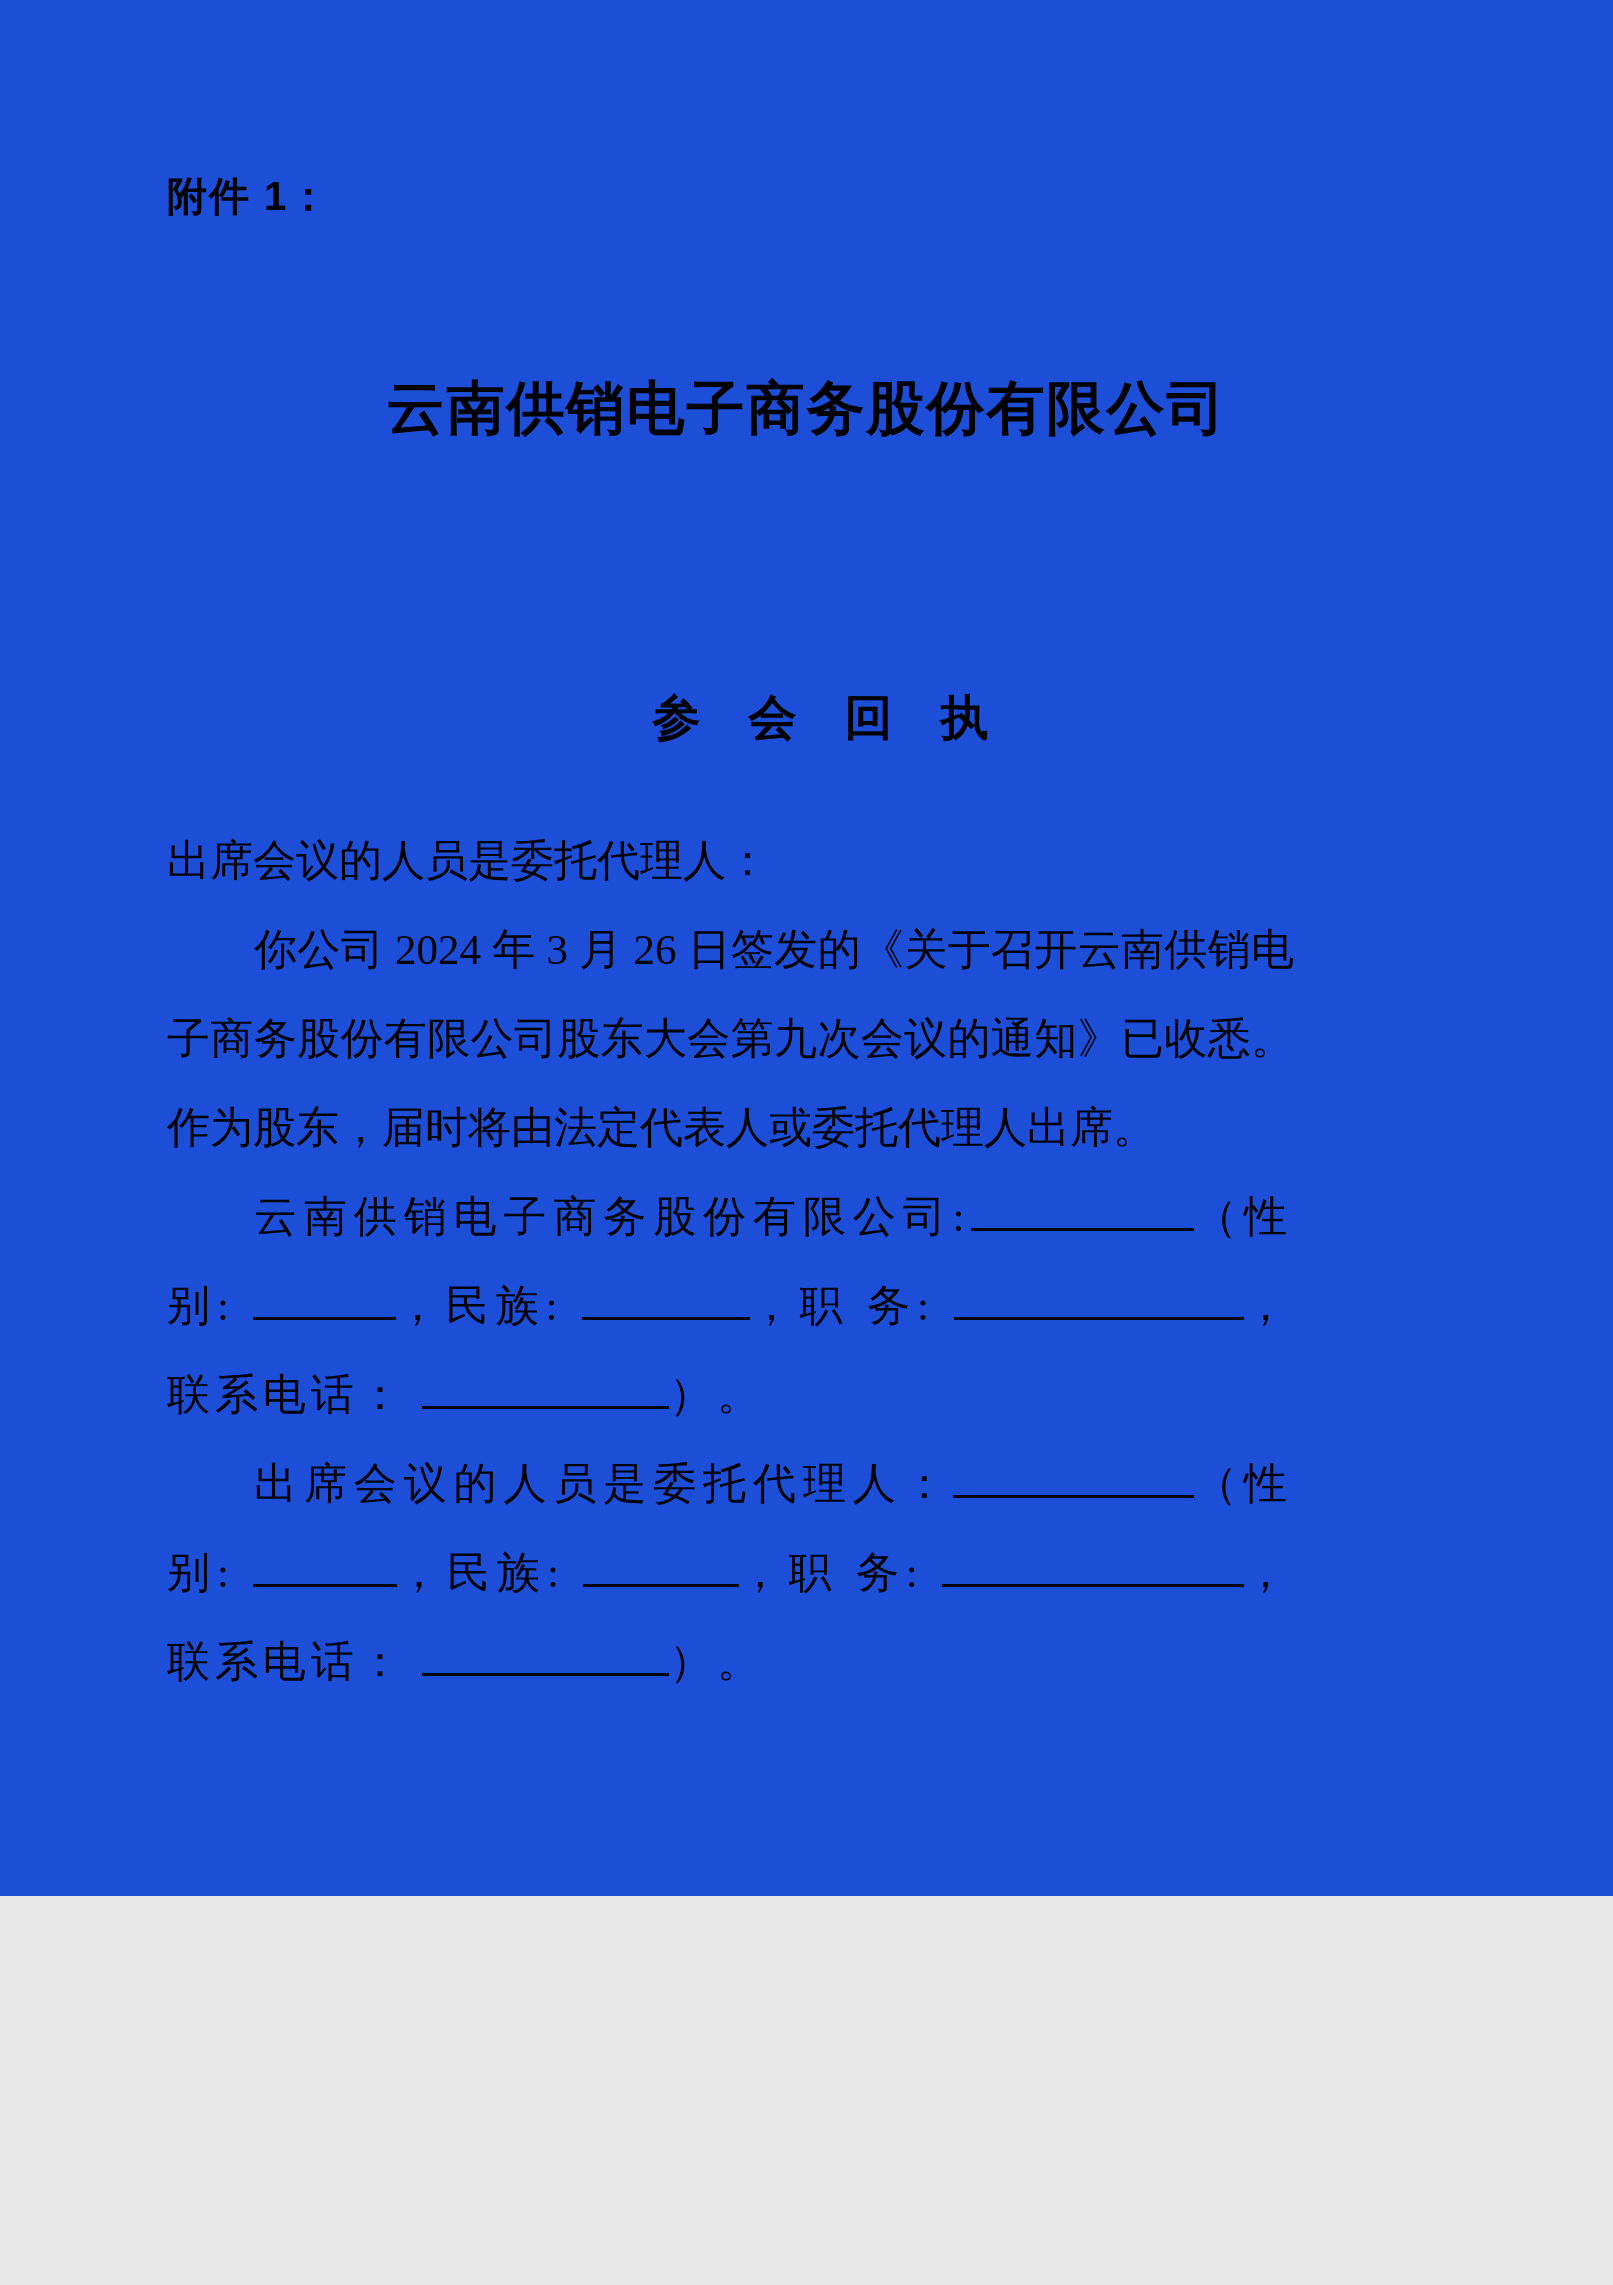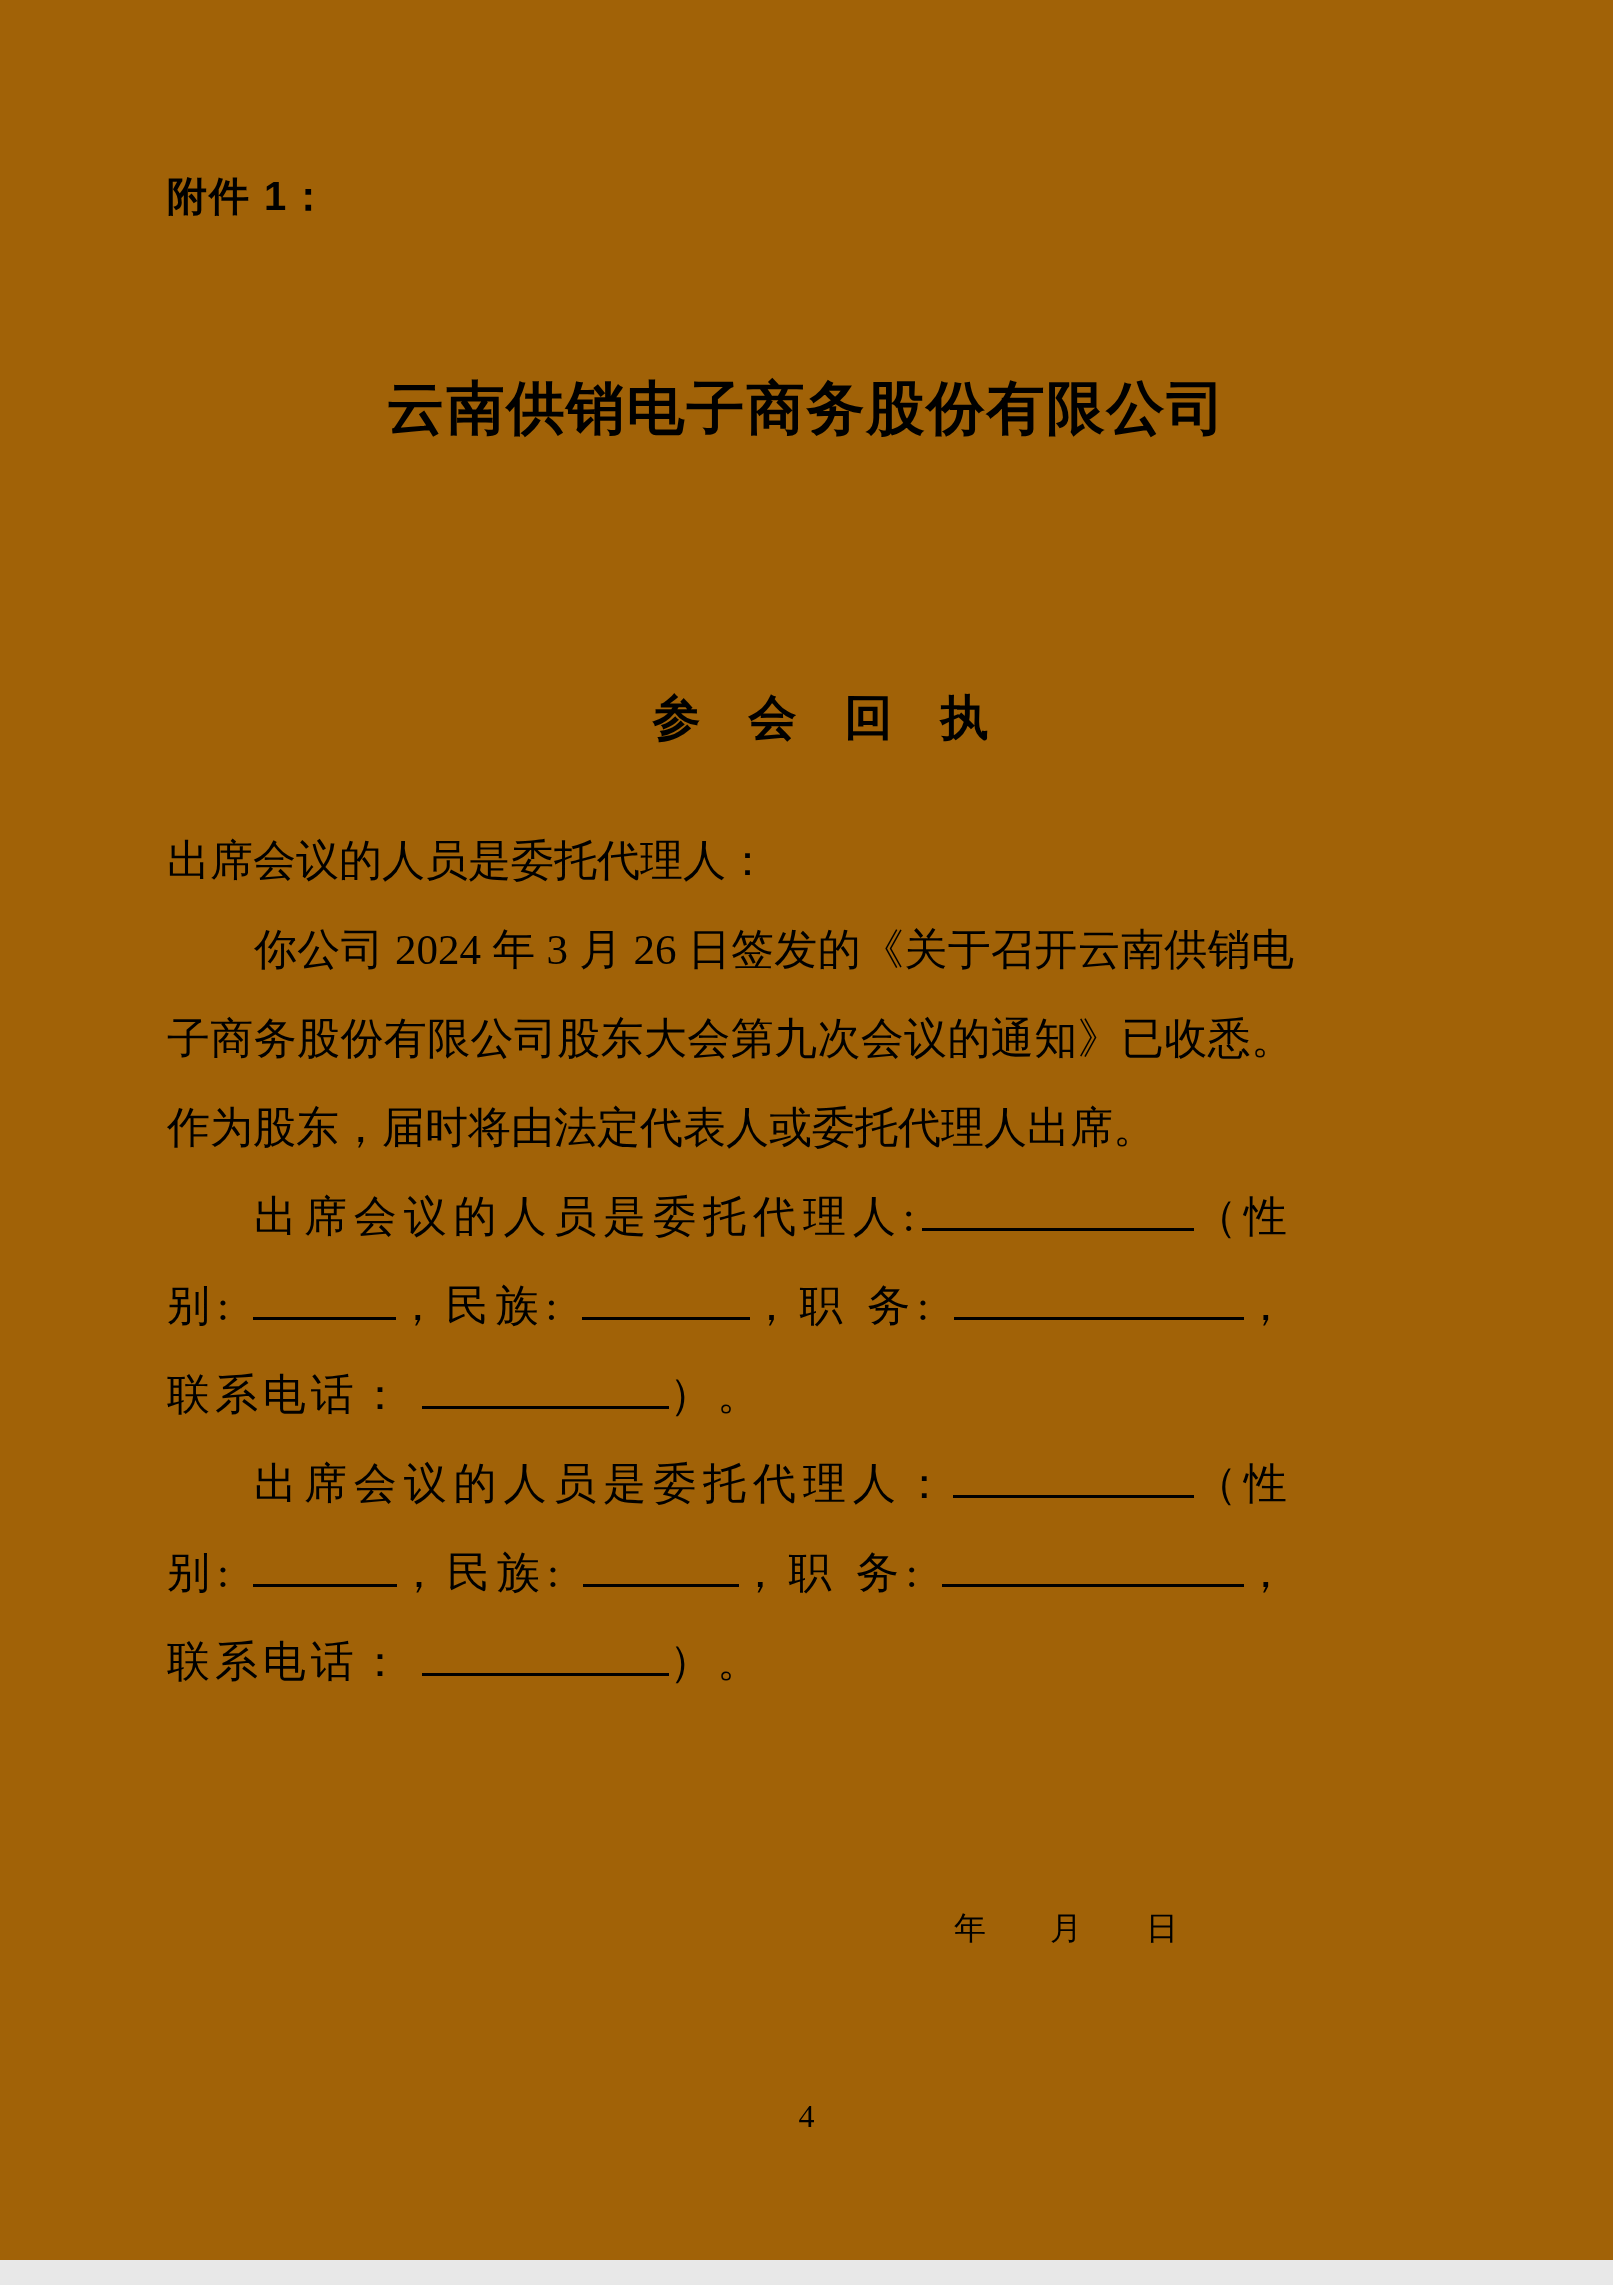--- a/index.html
+++ b/index.html
@@ -3,23 +3,23 @@
 <meta charset="utf-8">
 <style>
   html, body {
     margin: 0;
     padding: 0;
     background: #e8e8e8;
   }
   .page {
     position: relative;
     width: 1613px;
-    height: 2260px;
+    height: 1896px;
     margin: 0 auto;
-    background: #a16207;
+    background: #1d4ed8;
     color: #000000;
     font-family: "Liberation Serif", "DejaVu Serif", serif;
     overflow: hidden;
   }
   .attachment {
     position: absolute;
     left: 167px;
     top: 169px;
     font-size: 40px;
     font-weight: 600;
@@ -128,21 +128,21 @@
 
     <div class="line tline">出席会议的人员是委托代理人：</div>
 
     <div class="line tline just ind">你公司 2024 年 3 月 26 日签发的《关于召开云南供销电</div>
 
     <div class="line tline just">子商务股份有限公司股东大会第九次会议的通知》已收悉。</div>
 
     <div class="line tline">作为股东，届时将由法定代表人或委托代理人出席。</div>
 
     <div class="line fline ind">
-        <span class="seg">出席会议的人员是委托代理人:</span>
+        <span class="seg">云南供销电子商务股份有限公司:</span>
         <span class="blank" style="min-width: 211px; flex-grow: 2.15;"></span>
         <span class="seg">（性</span>
       </div>
 
     <div class="line fline">
         <span class="seg">别: </span>
         <span class="blank" style="min-width: 100px; flex-grow: 1.02;"></span>
         <span class="seg">，民族: </span>
         <span class="blank" style="min-width: 118px; flex-grow: 1.2;"></span>
         <span class="seg">，职 务: </span>

